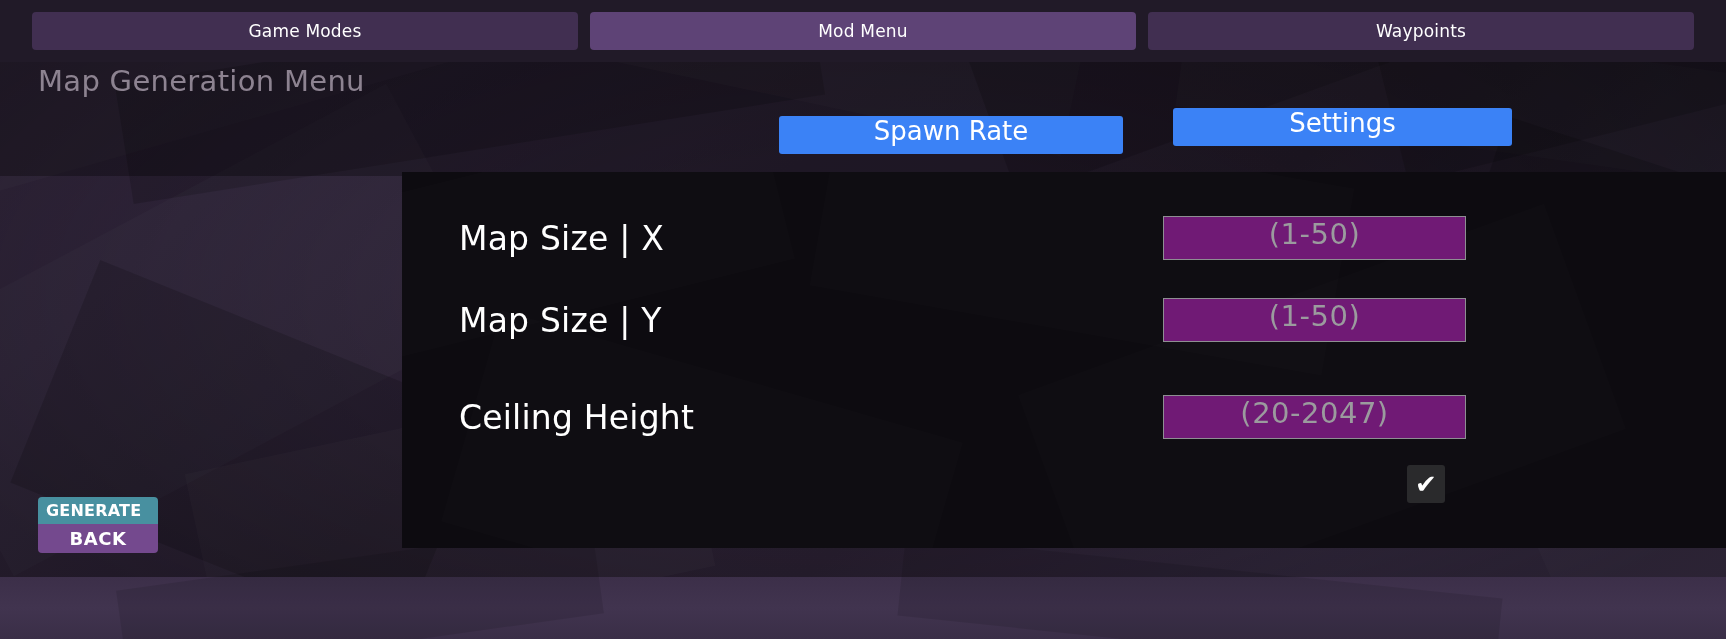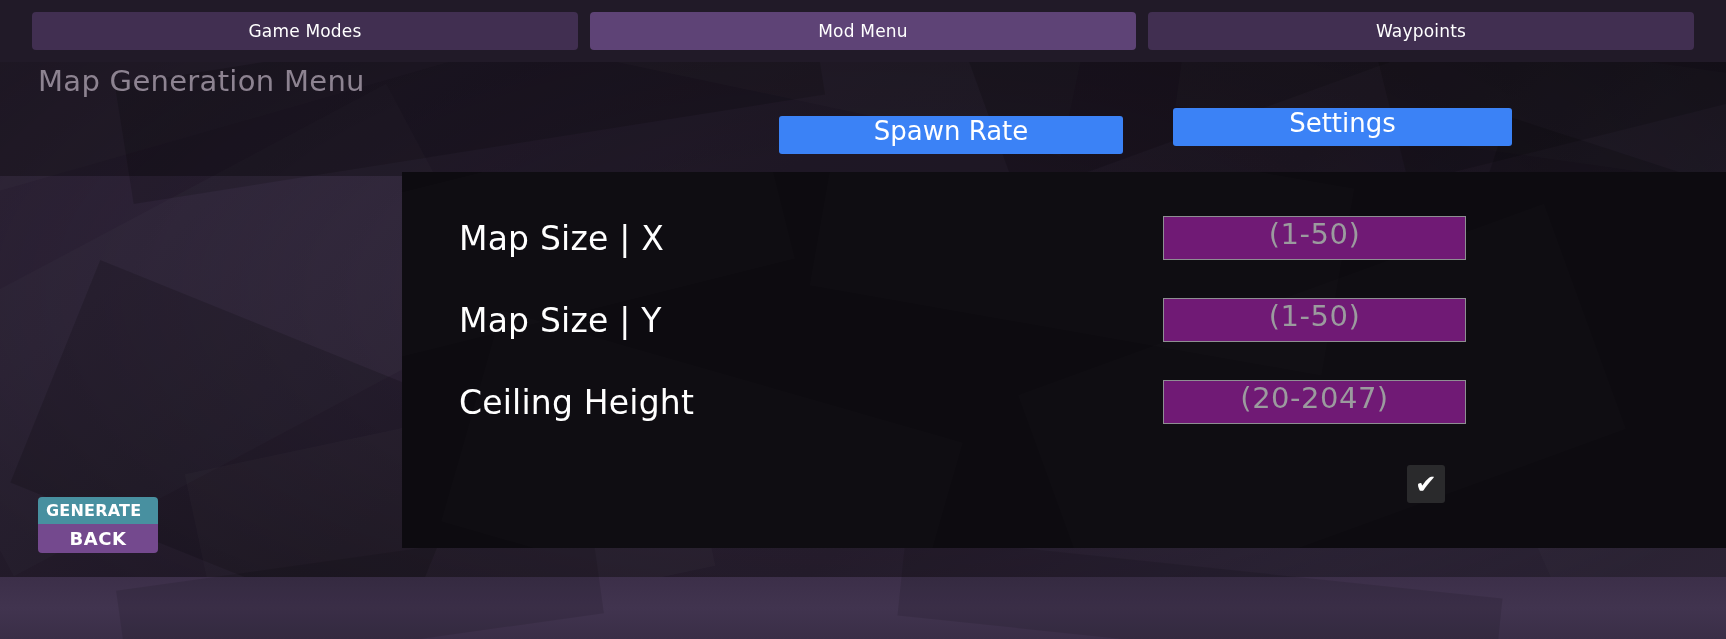--- a/index.html
+++ b/index.html
@@ -289,21 +289,21 @@
       </div>
     </div>
 
     <div class="row" style="top:107px;">
       <div class="row-label">Map Size | Y</div>
       <div class="row-field">
         <span class="ph">(1-50)</span>
       </div>
     </div>
 
-    <div class="row" style="top:189px;">
+    <div class="row" style="top:204px;">
       <div class="row-label">Ceiling Height</div>
       <div class="row-field">
         <span class="ph">(20-2047)</span>
       </div>
     </div>
 
     <div class="row" style="top:271px;">
       <div class="row-check">
         <span class="mark">✔</span>
       </div>

